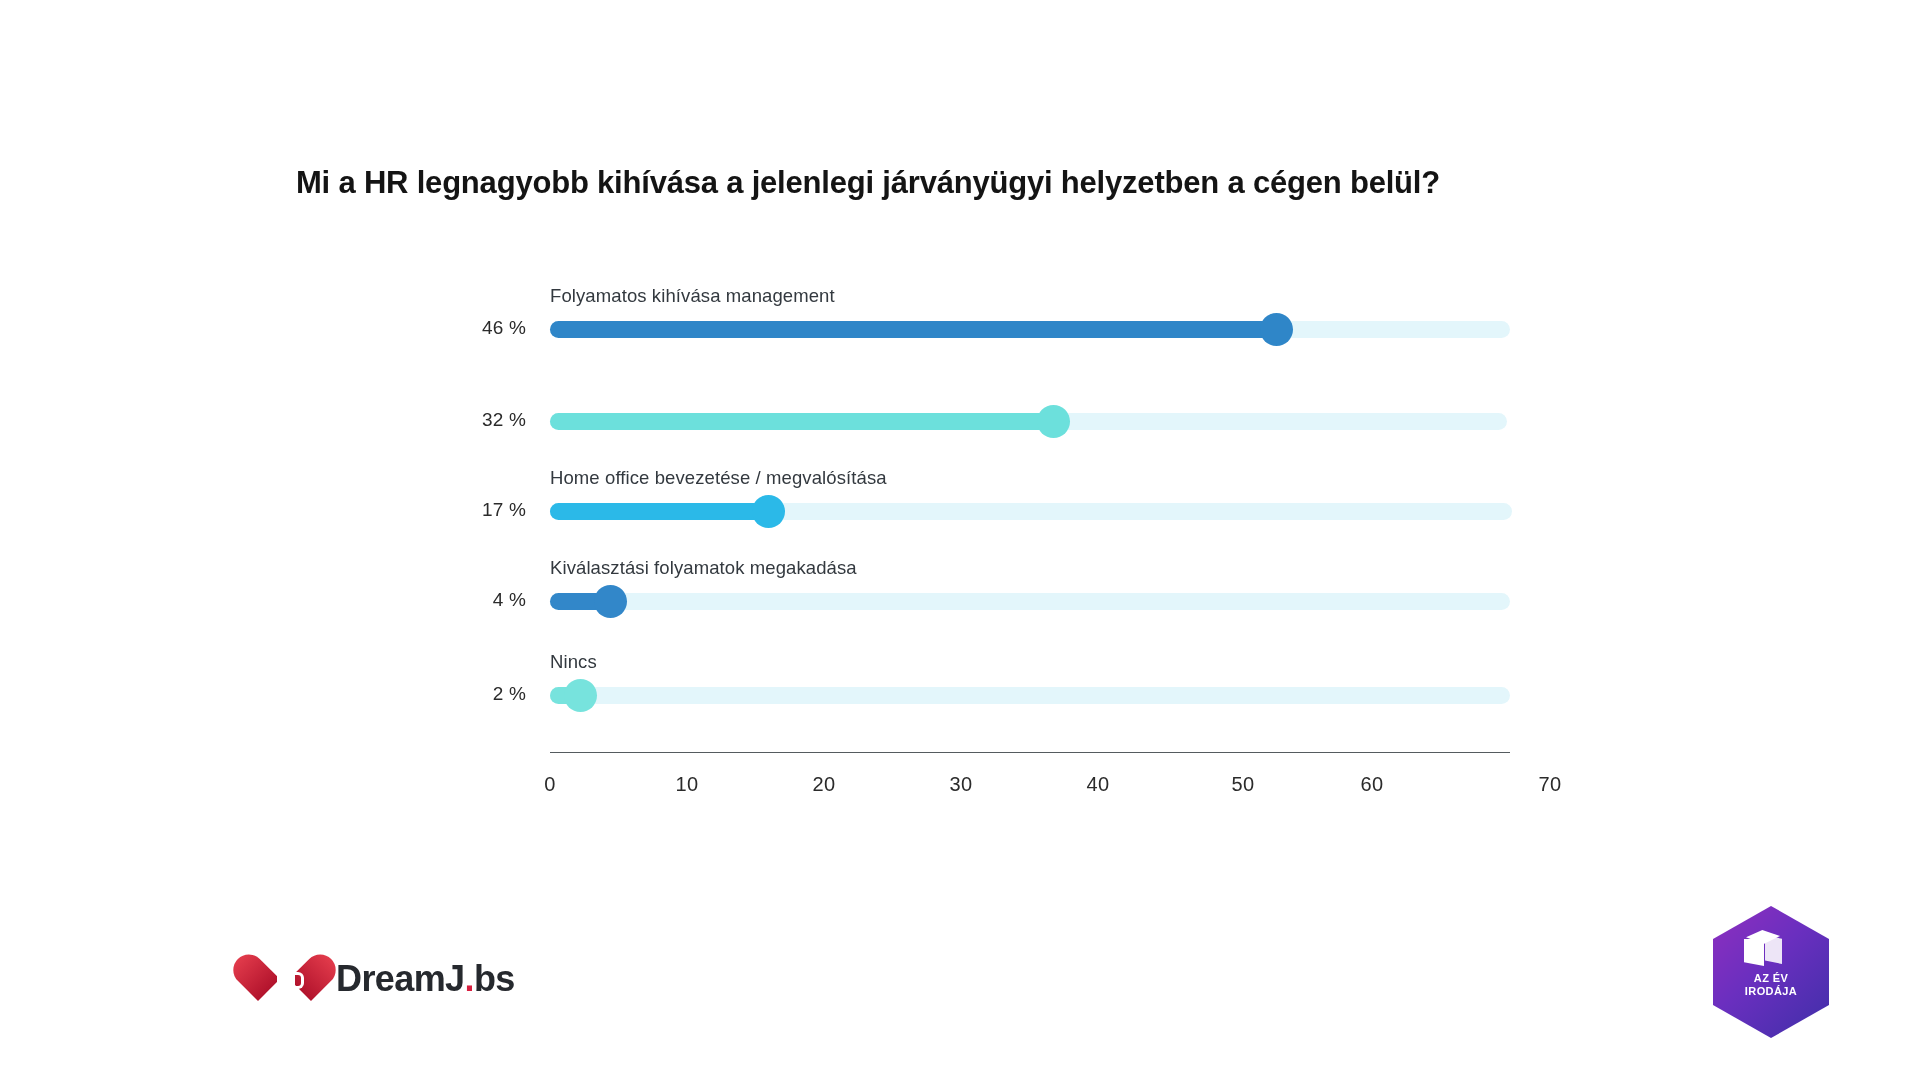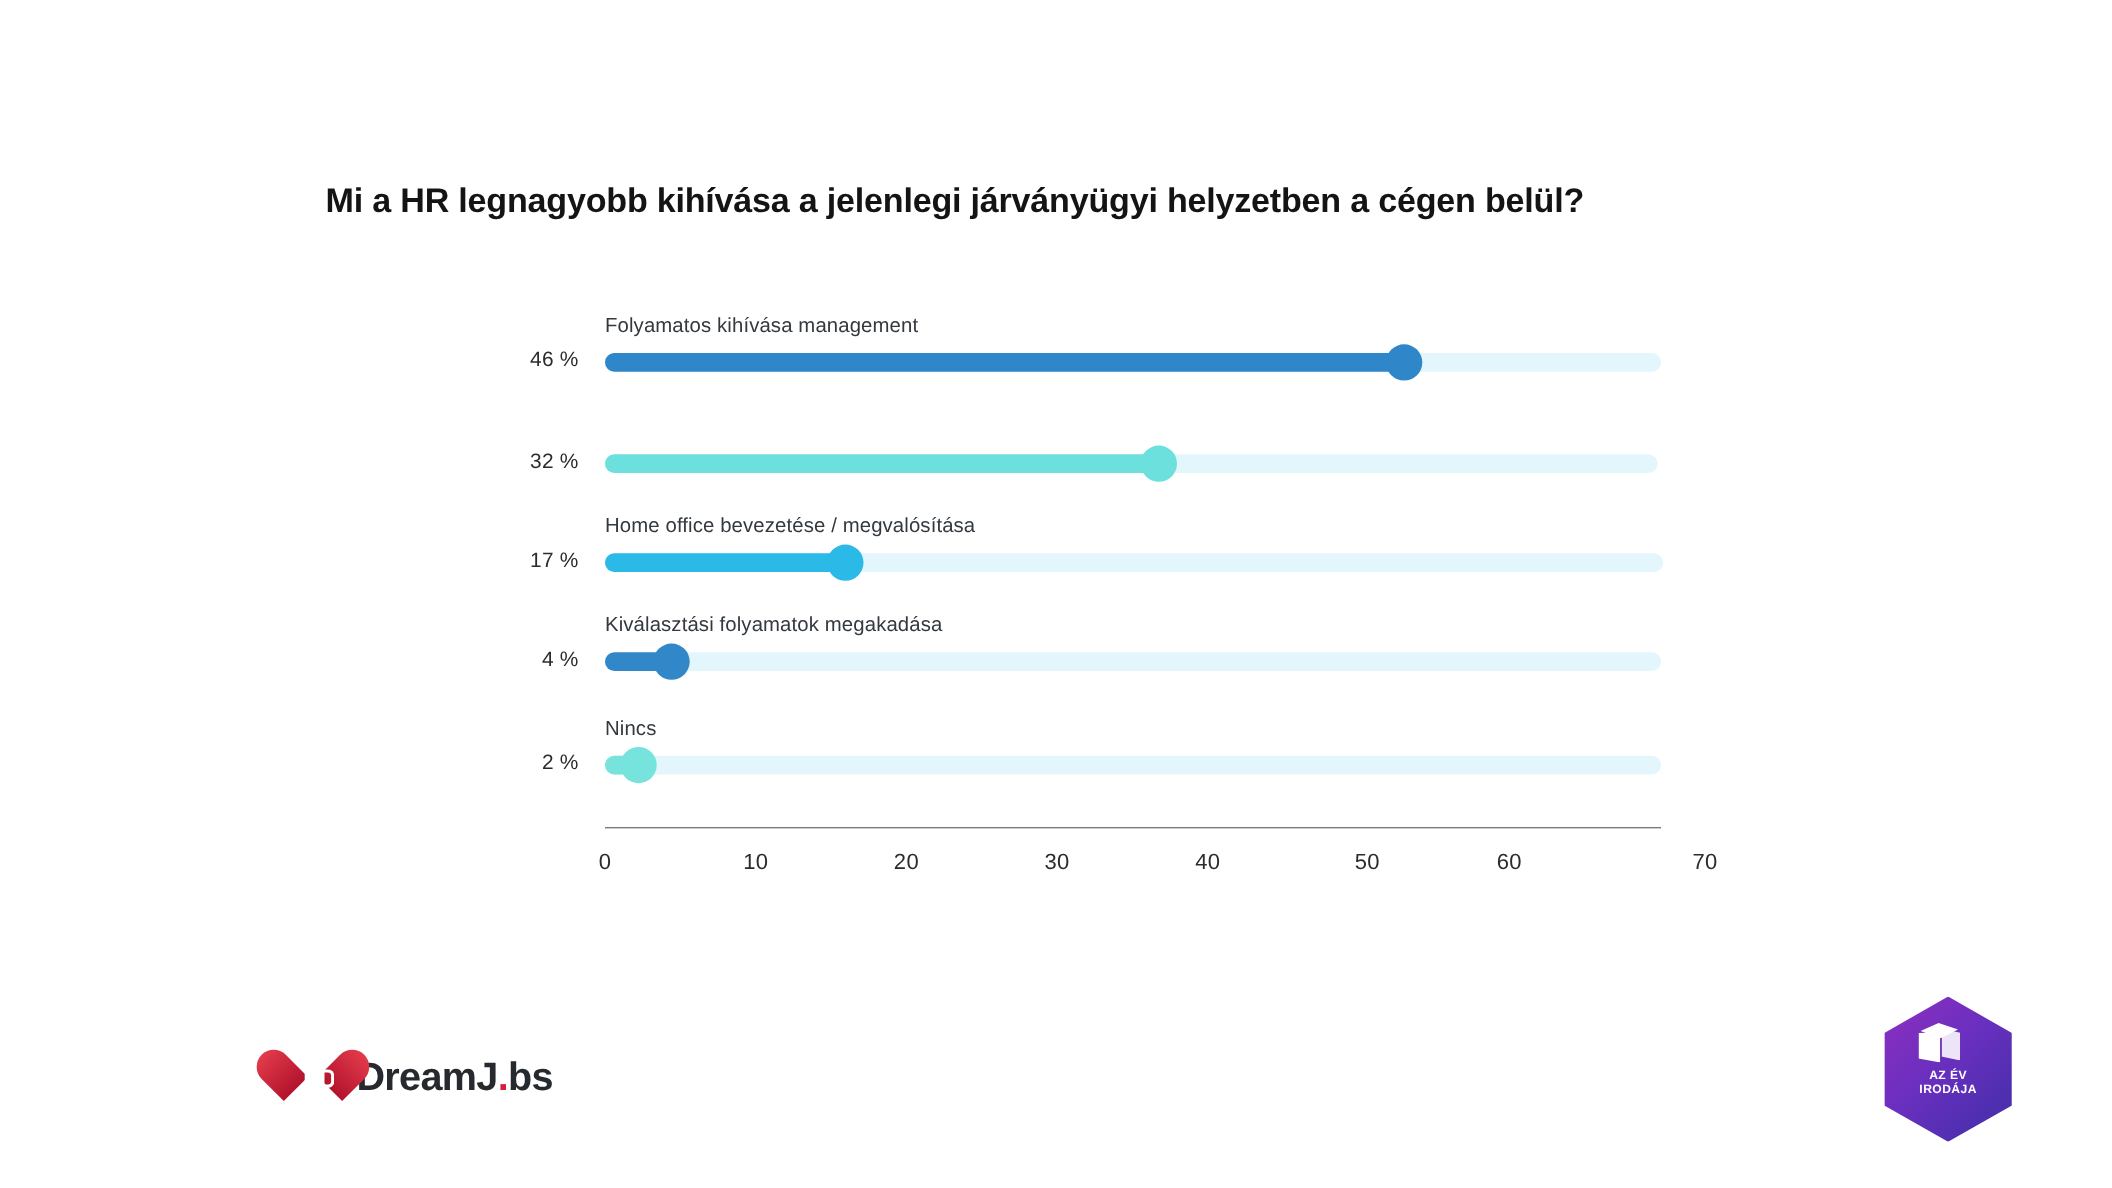--- a/index.html
+++ b/index.html
@@ -128,20 +128,21 @@
   }
 
   
   .dreamjobs {
     position: absolute;
     left: 258px;
     top: 952px;
     height: 54px;
     display: flex;
     align-items: center;
+    gap: 12px;
   }
   .dj-heart {
     position: relative;
     width: 56px;
     height: 52px;
     margin-right: 10px;
   }
   .dj-heart .lobe {
     position: absolute;
     width: 31px;

